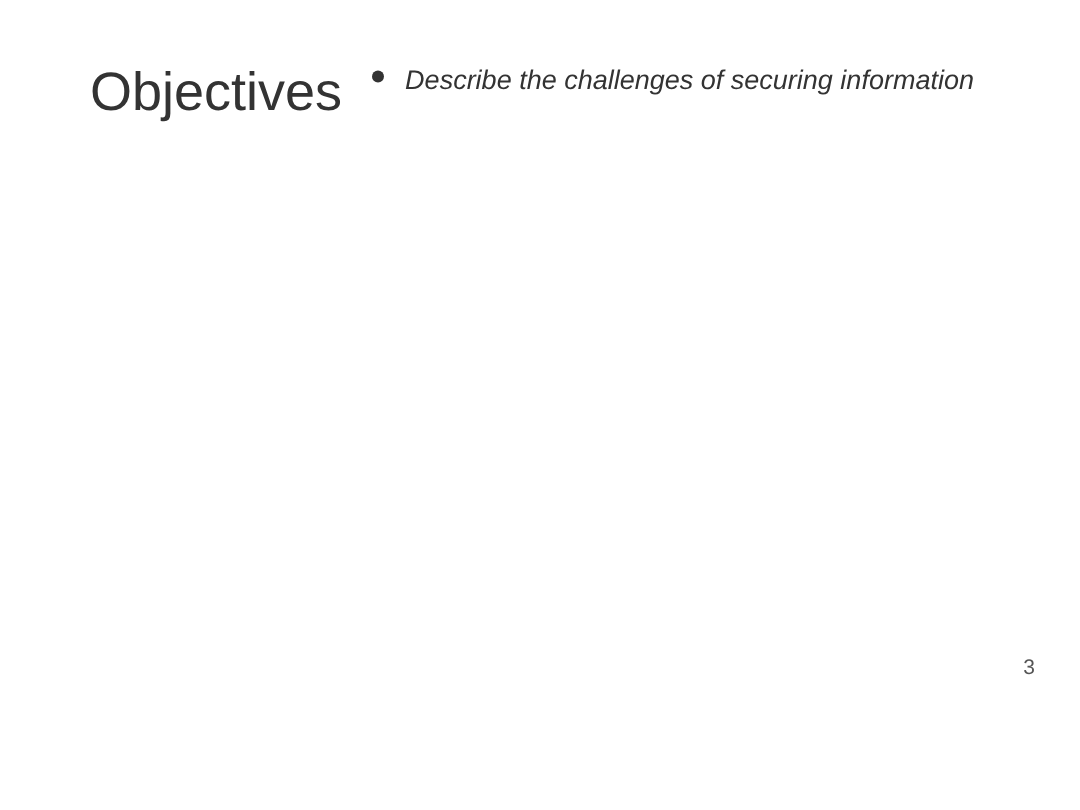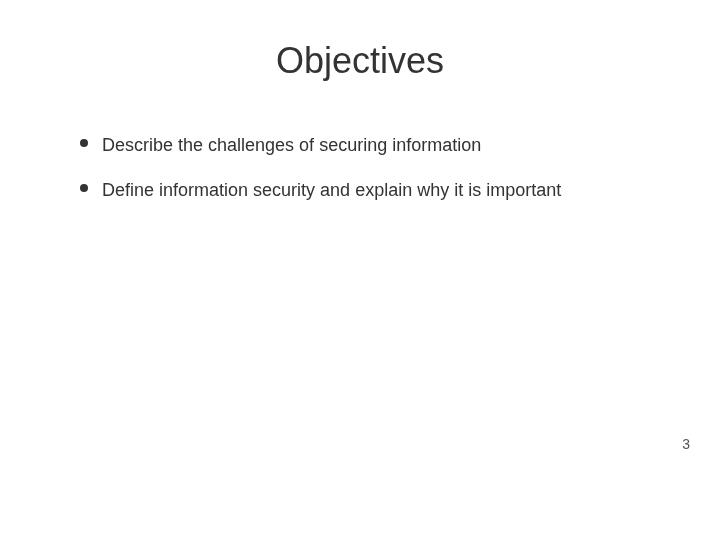--- a/index.html
+++ b/index.html
@@ -15,21 +15,21 @@
       font-family: Arial, Helvetica, sans-serif;
       position: relative;
       overflow: hidden;
     }
 
     .slide-container {
       width: 720px;
       height: 472px;
       background: #ffffff;
       display: flex;
-      flex-direction: column;
+      flex-direction: row;
       padding: 40px 60px 40px 60px;
       position: relative;
     }
 
     .slide-title {
       text-align: center;
       font-size: 36px;
       font-weight: normal;
       color: #333333;
       margin-bottom: 40px;
@@ -41,20 +41,21 @@
       display: flex;
       flex-direction: column;
       justify-content: flex-start;
       padding-left: 20px;
     }
 
     .bullet-list {
       list-style: none;
       padding: 0;
       margin: 0;
+      font-style: italic;
     }
 
     .bullet-item {
       display: flex;
       align-items: flex-start;
       margin-bottom: 18px;
       font-size: 18px;
       color: #333333;
       line-height: 1.5;
     }
@@ -89,24 +90,20 @@
   <div class="slide-title">Objectives</div>
 
   <div class="slide-content">
     <ul class="bullet-list">
 
       <li class="bullet-item">
         <span class="bullet-dot"></span>
         <span class="bullet-text">Describe the challenges of securing information</span>
       </li>
 
-      <li class="bullet-item">
-        <span class="bullet-dot"></span>
-        <span class="bullet-text">Define information security and explain why it is important</span>
-      </li>
 
 
     </ul>
   </div>
 
   <div class="slide-number">3</div>
 
 </div>
 
 </body></html>

